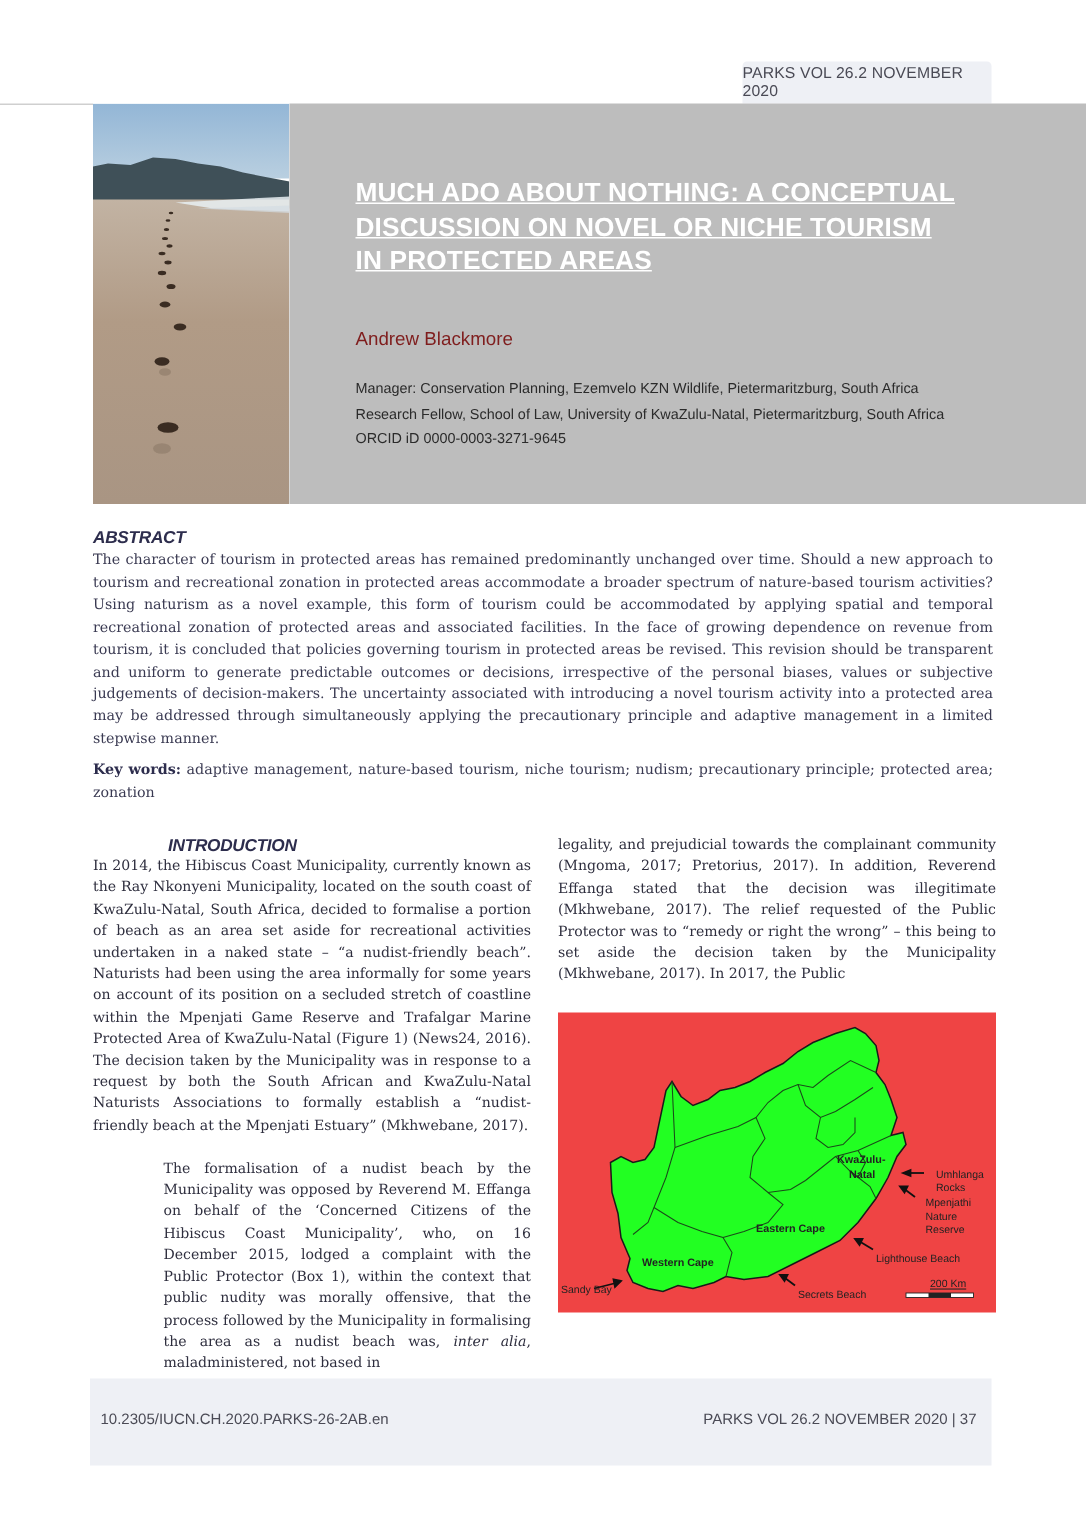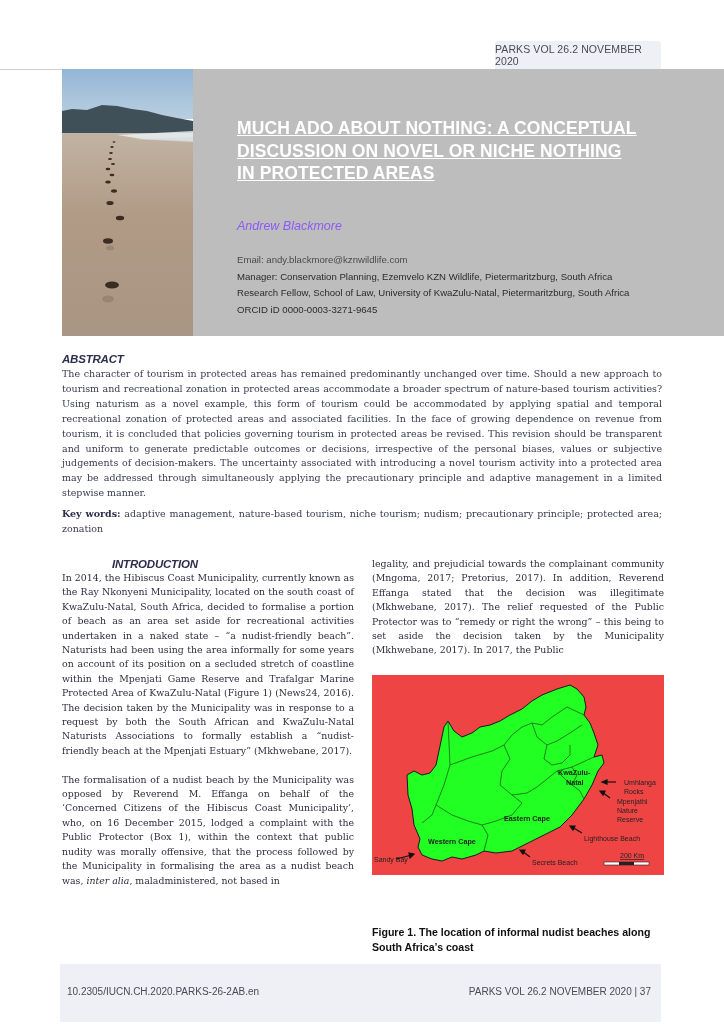--- a/index.html
+++ b/index.html
@@ -2,33 +2,33 @@
 <html><head>
 <meta charset="utf-8">
 <style>
   html, body { margin:0; padding:0; }
   body { width:724px; height:1024px; background:#ffffff; position:relative; overflow:hidden; font-family:"DejaVu Serif", serif; color:#2a2a3a; }
   .hdr-tag { position:absolute; left:495px; top:41px; width:166px; height:28px; background:#eef0f5; border-radius:3px 3px 0 0; font-family:"Liberation Sans", sans-serif; font-size:10.5px; color:#4a4a55; display:flex; align-items:center; justify-content:center; letter-spacing:0.1px; }
   .hdr-rule { position:absolute; left:0; top:69px; width:62px; height:1px; background:#cfcfcf; }
   .photo { position:absolute; left:62px; top:69px; width:131px; height:267px; overflow:hidden; }
   .band { position:absolute; left:193px; top:69px; width:531px; height:267px; background:#bdbdbd; }
   .title { position:absolute; left:237px; top:117px; width:470px; font-family:"Liberation Sans", sans-serif; font-weight:bold; color:#ffffff; font-size:17.5px; line-height:22.5px; letter-spacing:0.1px;text-decoration:underline; }
-  .author { position:absolute; left:237px; top:219px; font-family:"Liberation Sans", sans-serif; font-size:12.5px; color:#8b5cf6;font-style:italic; }
+  .author { position:absolute; left:237px; top:219px; font-family:"Liberation Sans", sans-serif; font-size:12.5px; color:#7f1d1d; }
   .aff { position:absolute; left:237px; top:252px; width:440px; font-family:"Liberation Sans", sans-serif; font-size:9.6px; line-height:16.5px; color:#2b2b2b; }
   .aff .email { color:#4a4a4a; }
   .sec-h { position:absolute; font-family:"Liberation Sans", sans-serif; font-weight:bold; font-size:11.5px; color:#2d2d4d; letter-spacing:-0.2px;font-style:italic; }
   .abstract { position:absolute; left:62px; top:367px; width:600px; font-size:9.5px; line-height:14.9px; text-align:justify; color:#3a3a52; }
   .keywords { position:absolute; left:62px; top:507px; width:600px; font-size:9.5px; line-height:14.9px; text-align:justify; color:#3a3a52; }
   .keywords b { color:#2d2d4d; }
   .col { position:absolute; font-size:9.4px; line-height:14.4px; text-align:justify; color:#2e2e3e; }
   .col p { margin:0; }
-  .col p + p { margin-top:14.4px; }
+  .col p + p { margin-top:14.4px;margin-left:47px; }
   .fig { position:absolute; left:372px; top:675px; width:292px; height:200px; background:#ef4444; }
   .fig-cap { position:absolute; left:372px; top:881px; width:300px; font-family:"Liberation Sans", sans-serif; font-weight:bold; font-size:10.6px; line-height:15px; color:#111;margin-top:44px; }
-  .footer { position:absolute; left:60px; top:964px; width:601px; height:58px; background:#eef0f5; font-family:"Liberation Sans", sans-serif; font-size:10px; color:#4a4a55; }
+  .footer { position:absolute; left:60px; top:919px; width:601px; height:58px; background:#eef0f5; font-family:"Liberation Sans", sans-serif; font-size:10px; color:#4a4a55; }
   .footer .doi { position:absolute; left:7px; top:22px; }
   .footer .pg { position:absolute; right:10px; top:22px; }
   .map-label { font-family:"Liberation Sans", sans-serif; font-size:7px; fill:#222; }
   .map-label-b { font-family:"Liberation Sans", sans-serif; font-size:7.2px; fill:#222; font-weight:bold; }
 </style>
 </head>
 <body>
 
 <div class="hdr-tag">
   <span>PARKS VOL 26.2 NOVEMBER 2020</span>
@@ -71,26 +71,25 @@
     <g fill="#8d7a68" opacity="0.6">
       <ellipse cx="48" cy="179" rx="4" ry="2.5"></ellipse>
       <ellipse cx="46" cy="230" rx="6" ry="3.5"></ellipse>
     </g>
   </svg>
 </div>
 
 <div class="band"></div>
 <div class="title">
   <div>MUCH ADO ABOUT NOTHING: A CONCEPTUAL</div>
-  <div>DISCUSSION ON NOVEL OR NICHE NOTHING</div>
+  <div>DISCUSSION ON NOVEL OR NICHE TOURISM</div>
   <div>IN PROTECTED AREAS</div>
 </div>
 <div class="author">Andrew Blackmore</div>
 <div class="aff">
-  <div class="email">Email: andy.blackmore@kznwildlife.com</div>
   <div>Manager: Conservation Planning, Ezemvelo KZN Wildlife, Pietermaritzburg, South Africa</div>
   <div>Research Fellow, School of Law, University of KwaZulu-Natal, Pietermaritzburg, South Africa</div>
   <div>ORCID iD 0000-0003-3271-9645</div>
 </div>
 
 <div class="sec-h" style="left:62px; top:353px;">ABSTRACT</div>
 <div class="abstract">The character of tourism in protected areas has remained predominantly unchanged over time. Should a new approach to tourism and recreational zonation in protected areas accommodate a broader spectrum of nature-based tourism activities? Using naturism as a novel example, this form of tourism could be accommodated by applying spatial and temporal recreational zonation of protected areas and associated facilities. In the face of growing dependence on revenue from tourism, it is concluded that policies governing tourism in protected areas be revised. This revision should be transparent and uniform to generate predictable outcomes or decisions, irrespective of the personal biases, values or subjective judgements of decision-makers. The uncertainty associated with introducing a novel tourism activity into a protected area may be addressed through simultaneously applying the precautionary principle and adaptive management in a limited stepwise manner.</div>
 <div class="keywords">
   <b>Key words:</b>
   <span>adaptive management, nature-based tourism, niche tourism; nudism; precautionary principle; protected area; zonation</span>

